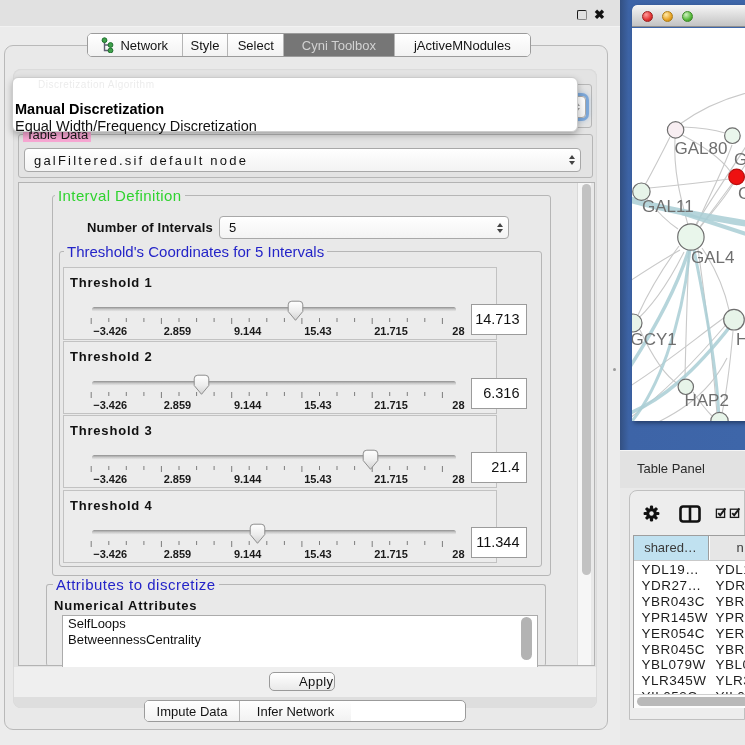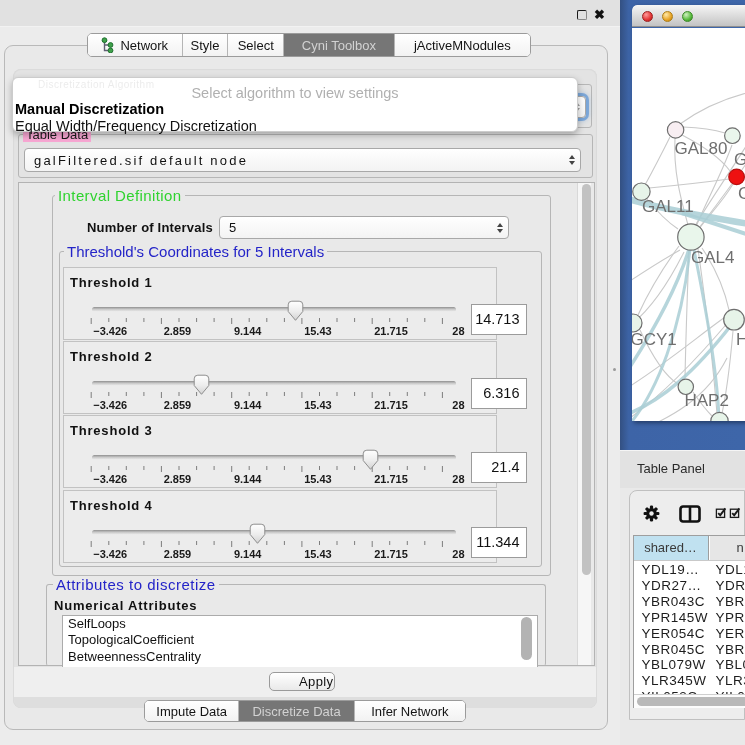--- a/index.html
+++ b/index.html
@@ -287,35 +287,32 @@
       <path d="M1.2,4.8 Q1.2,1.2 4.8,1.2 L12.2,1.2 Q15.8,1.2 15.8,4.8 L15.8,11.5 L8.5,20.3 L1.2,11.5 Z" fill="url(#thumbgrad)" stroke="#8d8d8d" stroke-width="1"></path>
     </svg>
     <div class="valbox">11.344</div>
   </div>
 <div class="group" style="left:46px;top:584px;width:500px;height:82px;border-bottom:none;">
     <div class="gtitle big" style="left:6px;color:#2424c8;background:#e9e9e9;letter-spacing:0.5px;">Attributes to discretize</div>
   </div>
 <div class="abs" style="left:54px;top:598px;font-size:13px;font-weight:bold;color:#111;letter-spacing:0.8px;">Numerical Attributes</div>
 <div id="attrlist">
     <div>SelfLoops</div>
-    <div>TopologicalCoefficient</div>
     <div>BetweennessCentrality</div>
   </div>
 <div class="vthumb" style="left:521px;top:617px;width:11px;height:43px;"></div>
 <div class="abs" style="left:14px;top:667px;width:582px;height:30px;background:#efefef;"></div>
 <div class="abs" style="left:14px;top:697px;width:582px;height:11px;background:#dedede;border-bottom-left-radius:8px;border-bottom-right-radius:8px;"></div>
 <div id="applybtn">Apply</div>
 <div class="seg" id="bottabs">
 <div style="width:95px">Impute Data</div>
-<div class="sel" style="width:116px">Discretize Data</div>
 <div style="width:111px">Infer Network</div>
 </div>
 <div id="popup">
 <div class="ghost">Discretization Algorithm</div>
-<div class="hint">Select algorithm to view settings</div>
 <div class="it1">Manual Discretization</div>
 <div class="it2">Equal Width/Frequency Discretization</div>
 </div>
 <div id="bluewrap"></div>
 <div id="netwin">
     <div id="titlebar">
       <span class="tl" style="left:10px;background:radial-gradient(circle at 35% 30%,#ff9a9a,#e23434 60%,#a11818);border:0.5px solid #9c2020;"></span>
       <span class="tl" style="left:30px;background:radial-gradient(circle at 35% 30%,#ffe9a8,#e8a426 60%,#b37708);border:0.5px solid #ad7e16;"></span>
       <span class="tl" style="left:50px;background:radial-gradient(circle at 35% 30%,#d0f0c0,#57ba3c 60%,#2e7d1e);border:0.5px solid #3c8a28;"></span>
     </div>

